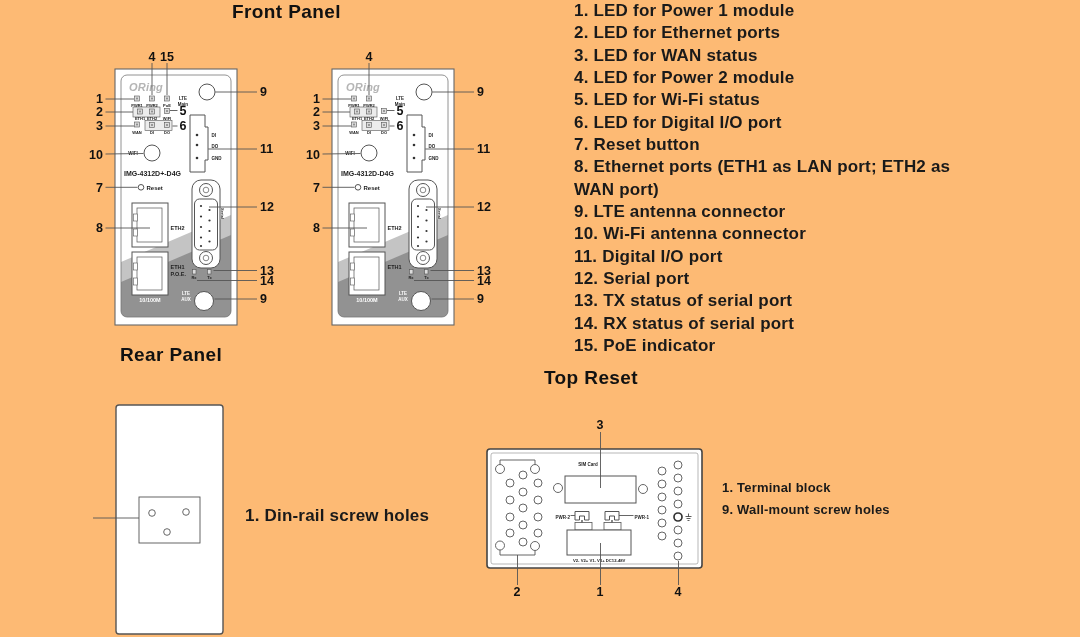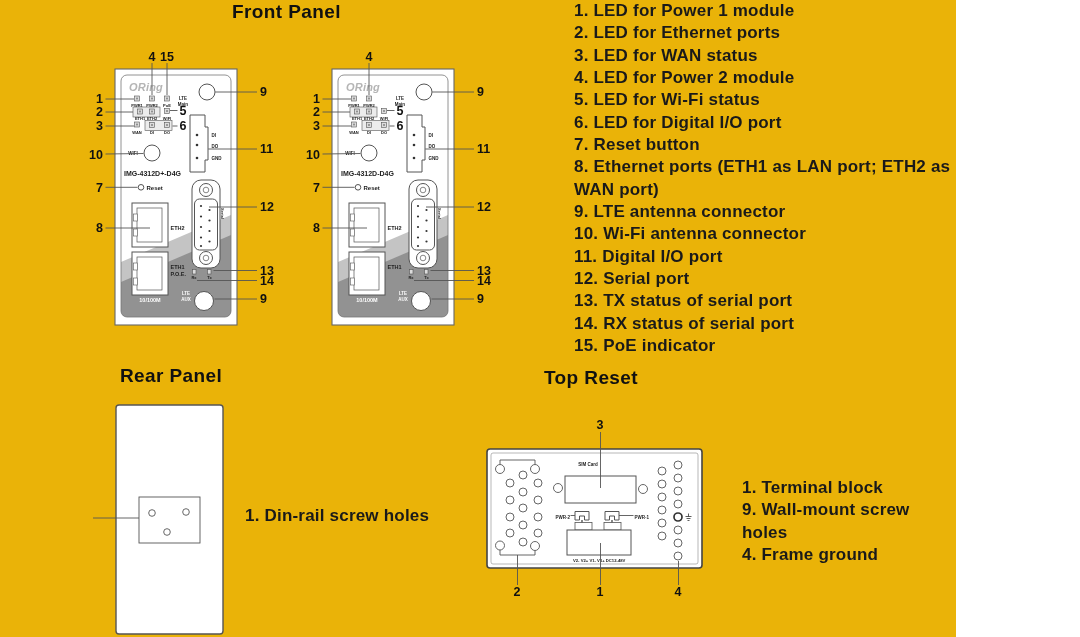--- a/index.html
+++ b/index.html
@@ -1,24 +1,24 @@
 <!DOCTYPE html>
 <html><head>
 <meta charset="utf-8">
 <style>
   html,body{margin:0;padding:0;background:#fff;}
-  .stage{position:relative;width:956px;height:637px;background:#eab308;overflow:hidden;
+  .stage{position:relative;width:1080px;height:637px;background:#fdba74;overflow:hidden;
          font-family:"Liberation Sans",sans-serif;color:#1a1a1a;}
   .title{position:absolute;font-size:19px;font-weight:bold;color:#111;letter-spacing:.4px;white-space:nowrap;}
   #title-front{left:232px;top:1px;}
-  #title-rear{left:120px;top:365px;}
+  #title-rear{left:120px;top:344px;}
   #title-top{left:544px;top:367px;}
   .legend{position:absolute;font-weight:bold;color:#1a1a1a;letter-spacing:.2px;}
   #legend-front{left:574px;top:0px;width:520px;font-size:17px;line-height:22.35px;}
-  #legend-top{left:722px;top:477px;font-size:17px;line-height:22.4px;margin-left:20px;}
+  #legend-top{left:722px;top:477px;font-size:13px;line-height:22.4px;}
   #legend-rear{left:245px;top:506px;font-size:17px;text-align:center;}
   .legend .li{white-space:pre-line;}
   svg{position:absolute;overflow:visible;}
   #front-devices svg:nth-of-type(1){left:80px;top:44px;}
   #front-devices svg:nth-of-type(2){left:297px;top:44px;}
   #top-panel-svg{left:480px;top:415px;}
   #rear-panel-svg{left:88px;top:400px;}
   
   text{fill:#222;font-family:"Liberation Sans",sans-serif;}
   .co{font-size:12.5px;font-weight:bold;fill:#111;}
@@ -462,16 +462,15 @@
     <div class="li">15. PoE indicator</div>
   </div>
 
   <div class="legend" id="legend-rear">
     <div class="li">1. Din-rail screw holes</div>
   </div>
 
   <div class="legend" id="legend-top">
     <div class="li">1. Terminal block</div>
     <div class="li">9. Wall-mount screw holes</div>
-    <div class="li">4. Frame ground</div>
   </div>
 
 </div>
 
 </body></html>

